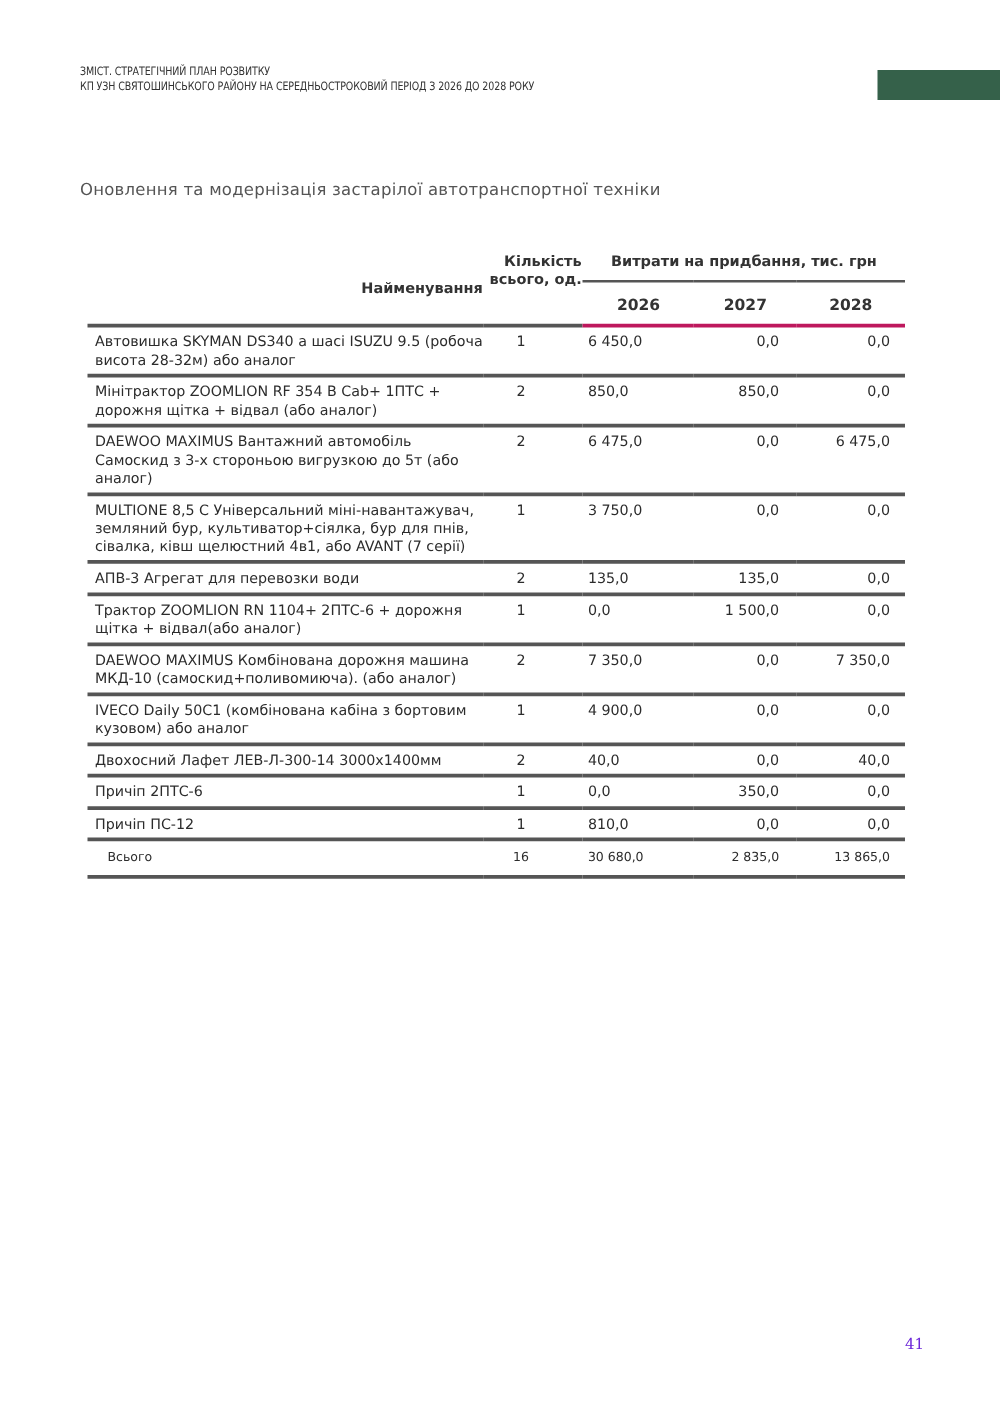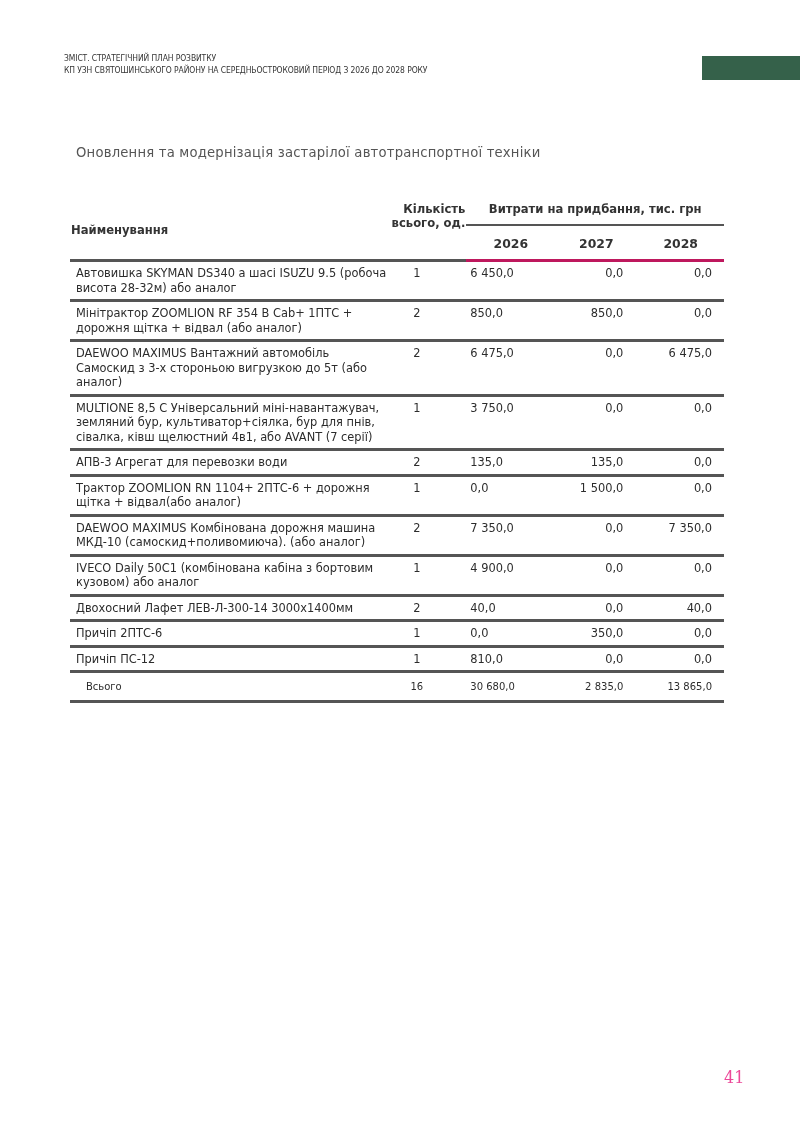--- a/index.html
+++ b/index.html
@@ -1,38 +1,38 @@
 <!DOCTYPE html>
 <html><head>
 <meta charset="utf-8">
 <style>
   html, body { margin:0; padding:0; background:#ffffff; }
   body { width:800px; height:1136px; position:relative; overflow:hidden;
          font-family:"DejaVu Sans", sans-serif; color:#2a2a2a; }
   .header { position:absolute; left:64px; top:52px; font-family:"DejaVu Sans Condensed","DejaVu Sans", sans-serif;
             font-size:9.2px; line-height:11.5px; color:#333; letter-spacing:-0.1px; transform:scaleX(0.92); transform-origin:left top; }
   .accent-bar { position:absolute; left:702px; top:56px; width:98px; height:24px; background:#35614a; }
-  .section-title { position:absolute; left:76px; top:145px; font-size:13.2px; color:#555; letter-spacing:0.2px; }
+  .section-title { position:absolute; left:64px; top:145px; font-size:13.2px; color:#555; letter-spacing:0.2px; }
   table { position:absolute; left:70px; top:196px; width:654px; border-collapse:collapse; font-size:11.4px; }
   th { font-weight:bold; color:#333; font-size:11.6px; }
-  th.name { text-align:left; vertical-align:middle; width:344px; padding-top:6px; }
+  th.name { text-align:right; vertical-align:middle; width:344px; padding-top:6px; }
   th.qty { text-align:right; vertical-align:top; line-height:14px; width:80px; padding-top:6px; }
   th.group { padding:6px 0 8px 0; vertical-align:top; }
   tr.years th { font-size:12.4px; padding:10px 0 8px 0; border-top:2px solid #555; }
   tr.head-last th, tr.years th.y { border-bottom:3px solid #be185d; }
   th.qty, th.name { border-bottom:3px solid #555; }
   td { padding:4px 0 4px 4px; vertical-align:top; line-height:14.5px; border-bottom:3px solid #555; color:#2c2c2c; }
   td.name { padding-left:6px; }
   td.qty { text-align:center; padding-right:24px; }
   td.y1 { padding-right:16px; width:76px; }
   td.y2 { text-align:right; padding-right:14px; width:70px; }
   td.y3 { text-align:right; padding-right:12px; width:78px; }
   tr.total td { font-weight:normal; font-size:10px; padding-top:7px; padding-bottom:5px; border-top:3px solid #555; }
   tr.total td.name { padding-left:16px; }
-  .page-num { position:absolute; left:724px; top:1068px; font-family:"DejaVu Serif", serif; font-size:16px; color:#ec4899; }
+  .page-num { position:absolute; left:724px; top:1068px; font-family:"DejaVu Serif", serif; font-size:12px; color:#6d28d9; }
 </style>
 </head>
 <body>
 
 <div class="header">
   <div>ЗМІСТ. СТРАТЕГІЧНИЙ ПЛАН РОЗВИТКУ</div>
   <div>КП УЗН СВЯТОШИНСЬКОГО РАЙОНУ  НА СЕРЕДНЬОСТРОКОВИЙ ПЕРІОД З 2026 ДО 2028 РОКУ</div>
 </div>
 <div class="accent-bar"></div>
 

